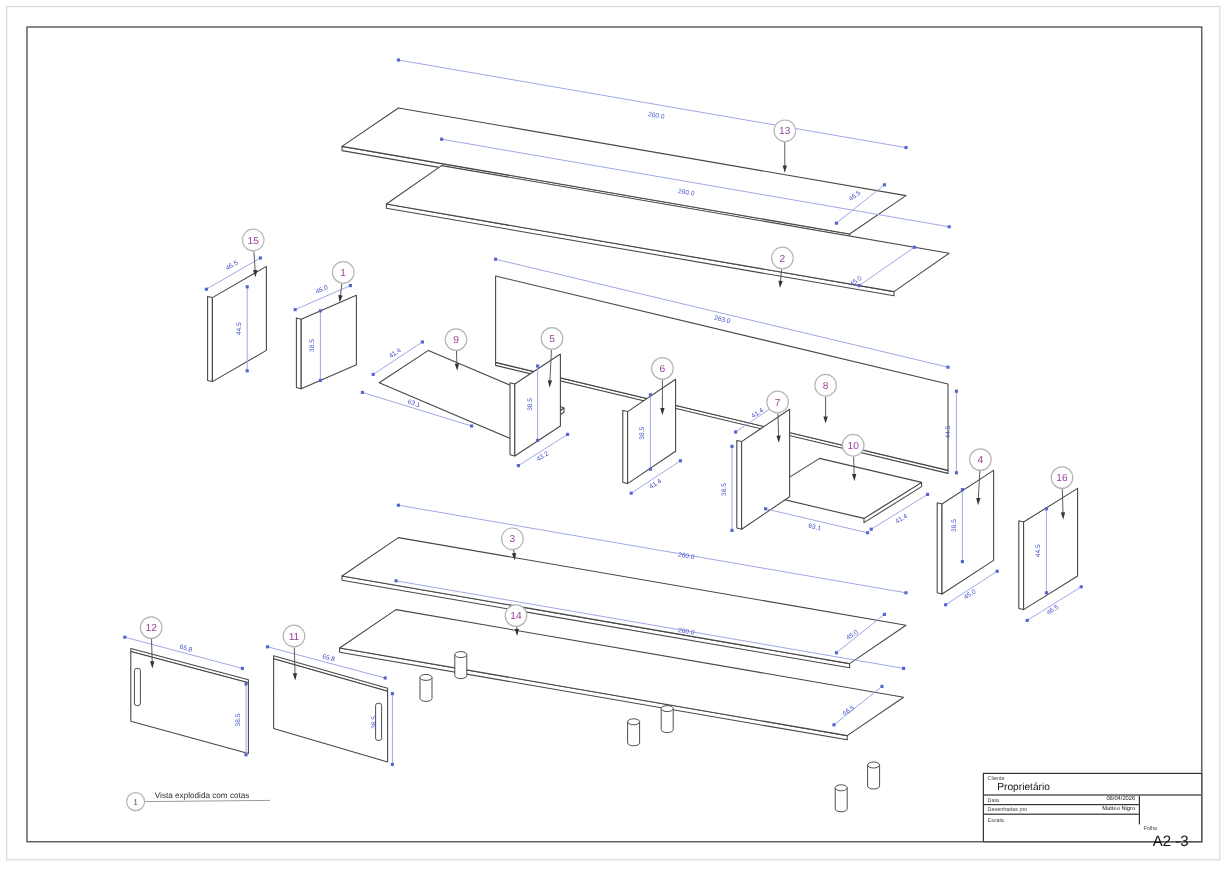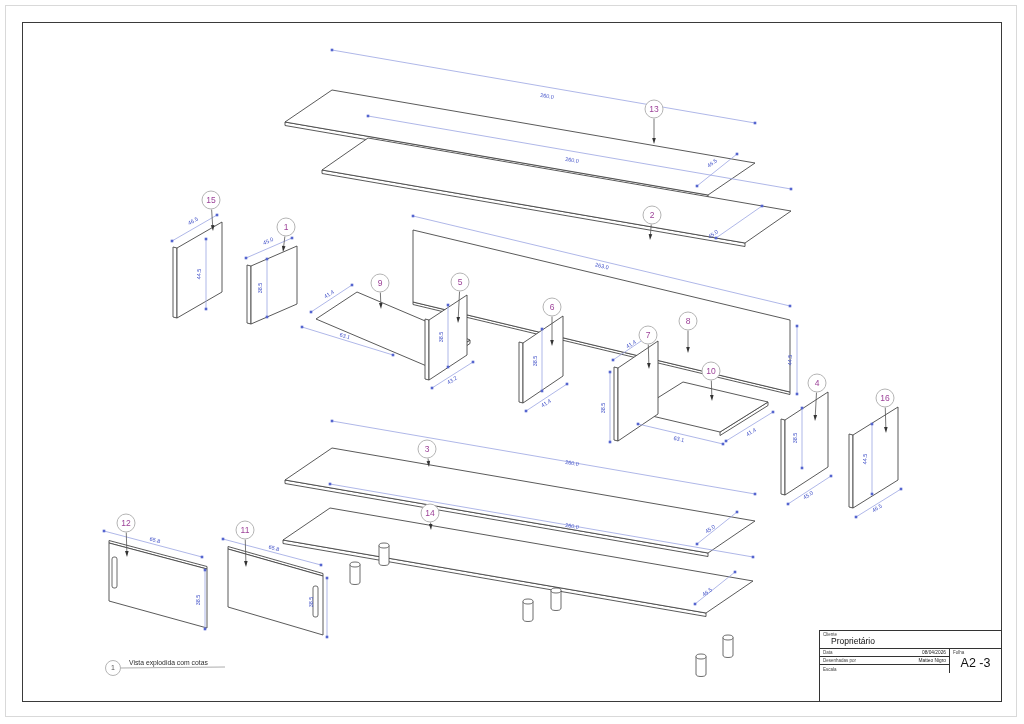--- a/index.html
+++ b/index.html
@@ -3,28 +3,28 @@
 <meta charset="utf-8">
 <style>
   html,body{margin:0;padding:0;background:#fff;width:1024px;height:724px;overflow:hidden;
     font-family:"Liberation Sans", sans-serif;}
   .stage{position:relative;width:1024px;height:724px;background:#fff;}
   svg{position:absolute;left:0;top:0;}
   .sheet-frame-outer{position:absolute;left:5px;top:5px;width:1012px;height:712px;
     border:1px solid #d9d9d9;box-sizing:border-box;}
   .sheet-frame{position:absolute;left:22px;top:22px;width:980px;height:680px;
     border:1.5px solid #3a3a3a;box-sizing:border-box;}
-  .title-block{position:absolute;right:22px;bottom:22px;width:183px;height:72px;
+  .title-block{position:absolute;right:22px;bottom:22px;width:183px;height:58px;
     border:1px solid #333;box-sizing:border-box;background:#fff;font-family:"Liberation Sans",sans-serif;color:#111;}
   .tb-row{border-bottom:1px solid #333;box-sizing:border-box;padding:1px 0 0 3px;overflow:hidden;}
   .tb-row1{height:18px;}
   .tb-row2{height:17px;}
   .tb-label{display:block;font-size:4.5px;color:#444;line-height:5px;}
   .tb-value{font-size:8.5px;line-height:9px;padding-left:8px;white-space:nowrap;}
-  .tb-bottom{display:flex;height:24px;}
+  .tb-bottom{display:flex;height:24px;align-items:flex-end;}
   .tb-left{width:130px;border-right:1px solid #333;box-sizing:border-box;}
   .tb-srow{height:8px;border-bottom:1px solid #333;box-sizing:border-box;display:flex;
     justify-content:space-between;align-items:center;padding:0 3px;}
   .tb-srow:last-child{border-bottom:none;}
   .tb-slabel{font-size:4.5px;color:#444;}
   .tb-sval{font-size:4.8px;color:#222;}
   .tb-right{flex:1;position:relative;}
   .tb-sheet-label{position:absolute;left:3px;top:1px;font-size:4.5px;color:#444;}
   .tb-sheet{position:absolute;left:0;right:0;top:7px;text-align:center;font-size:12.5px;color:#111;}
 </style>

